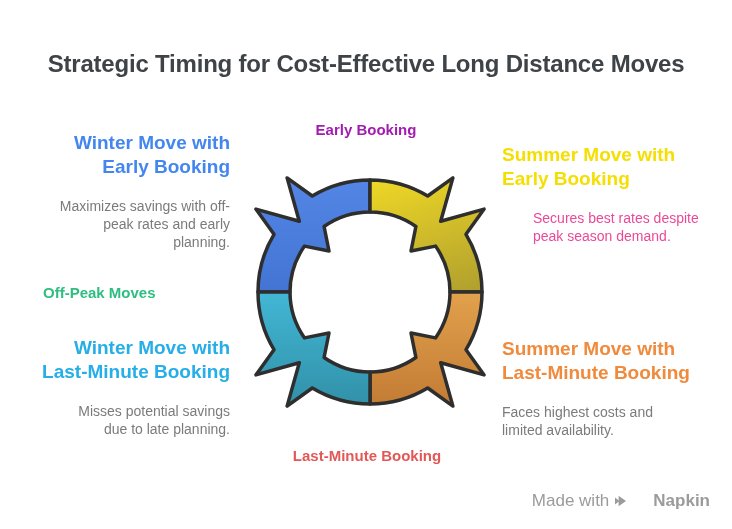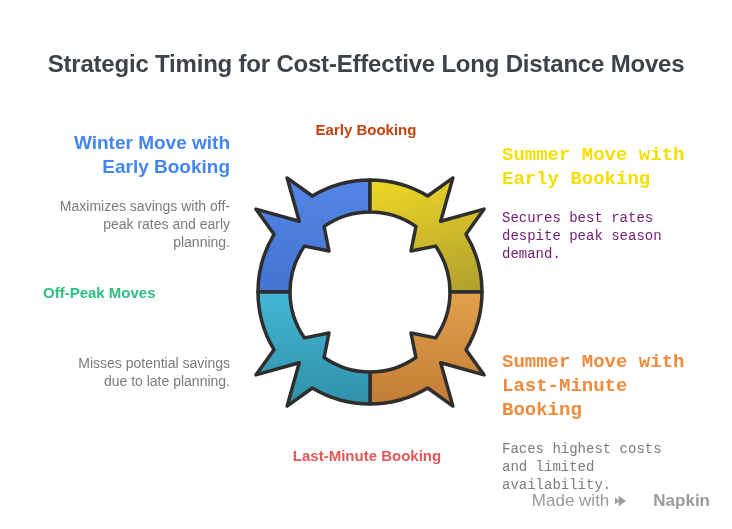--- a/index.html
+++ b/index.html
@@ -8,23 +8,23 @@
     font-family:"Liberation Sans", sans-serif; overflow:hidden;
   }
   .title {
     position:absolute; top:50px; left:0; width:732px; text-align:center;
     font-size:24px; font-weight:bold; letter-spacing:-0.2px; color:#3E4348;
   }
   .qblock { position:absolute; }
   .qblock.left  { left:28px;  width:202px; text-align:right; }
   .qblock.right { left:502px; width:208px; text-align:left; }
   .qblock.tl { top:131px; }
-  .qblock.tr { top:143px;font-family:Liberation Mono, monospace; }
+  .qblock.tr { top:143px; }
   .qblock.bl { top:336px; }
-  .qblock.br { top:350px;font-family:Liberation Mono, monospace; }
+  .qblock.br { top:337px; }
   .qtitle { margin:0; font-size:19px; font-weight:bold; line-height:24px; }
   .qdesc  {
     margin:18px 0 0 0; font-size:14px; line-height:18px; color:#7B7B7B;
     width:176px;
   }
   .qblock.left  .qdesc { margin-left:auto; }
   .axis-label { position:absolute; font-size:15px; font-weight:bold; line-height:19px; }
   .axis-top    { top:120px; left:246px; width:240px; text-align:center; }
   .axis-bottom { top:446px; left:247px; width:240px; text-align:center; }
   .axis-left   { top:283px; left:43px; }
@@ -44,33 +44,34 @@
 
   <div class="title" style="color: rgb(62, 67, 72);">Strategic Timing for Cost-Effective Long Distance Moves</div>
 
   <div class="qblock left tl">
     <h3 class="qtitle" style="color: rgb(67, 134, 240);">Winter Move with Early Booking</h3>
     <p class="qdesc" style="color: rgb(123, 123, 123);">Maximizes savings with off-peak rates and early planning.</p>
   </div>
 
   <div class="qblock right tr">
     <h3 class="qtitle" style="color: rgb(245, 223, 0);">Summer Move with Early Booking</h3>
-    <p class="qdesc" style="color: #701a75;">Secures best rates despite peak season demand.</p>
+    <p class="qdesc" style="color: #ec4899; margin-left: 31px;">Secures best rates despite peak season demand.</p>
   </div>
 
   <div class="qblock left bl">
+    <h3 class="qtitle" style="color: rgb(37, 174, 232);">Winter Move with Last-Minute Booking</h3>
     <p class="qdesc" style="color: rgb(123, 123, 123);">Misses potential savings due to late planning.</p>
   </div>
 
   <div class="qblock right br">
     <h3 class="qtitle" style="color: rgb(240, 138, 60);">Summer Move with Last-Minute Booking</h3>
     <p class="qdesc" style="color: rgb(123, 123, 123);">Faces highest costs and limited availability.</p>
   </div>
 
-  <div class="axis-label axis-top" style="color: #c2410c;">Early Booking</div>
+  <div class="axis-label axis-top" style="color: #a21caf;">Early Booking</div>
   <div class="axis-label axis-left" style="color: rgb(46, 190, 128);">Off-Peak Moves</div>
   <div class="axis-label axis-bottom" style="color: rgb(228, 87, 87);">Last-Minute Booking</div>
 
   <svg class="diagram" viewBox="-150 -150 300 300" xmlns="http://www.w3.org/2000/svg">
     <defs>
       <linearGradient id="gBlue" gradientUnits="userSpaceOnUse" x1="-56" y1="-130" x2="-56" y2="10">
         <stop offset="0" stop-color="#5588E8"></stop>
         <stop offset="1" stop-color="#4273D2"></stop>
       </linearGradient>
       <linearGradient id="gYellow" gradientUnits="userSpaceOnUse" x1="56" y1="-130" x2="100" y2="20">

